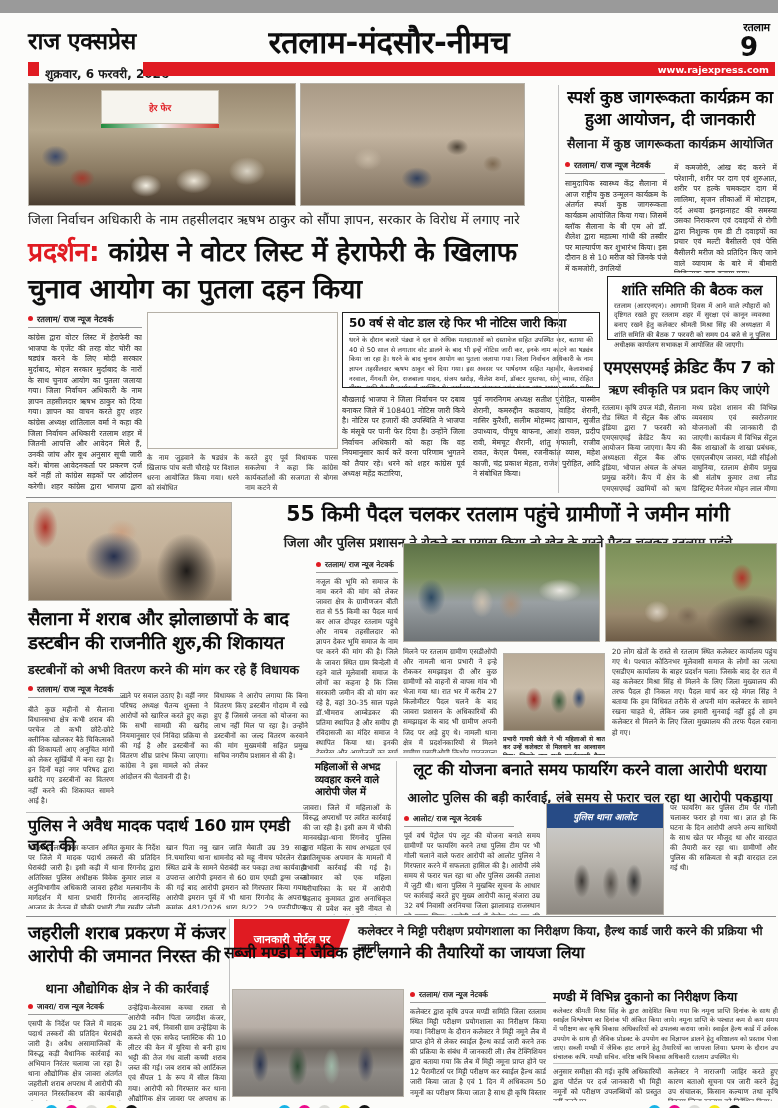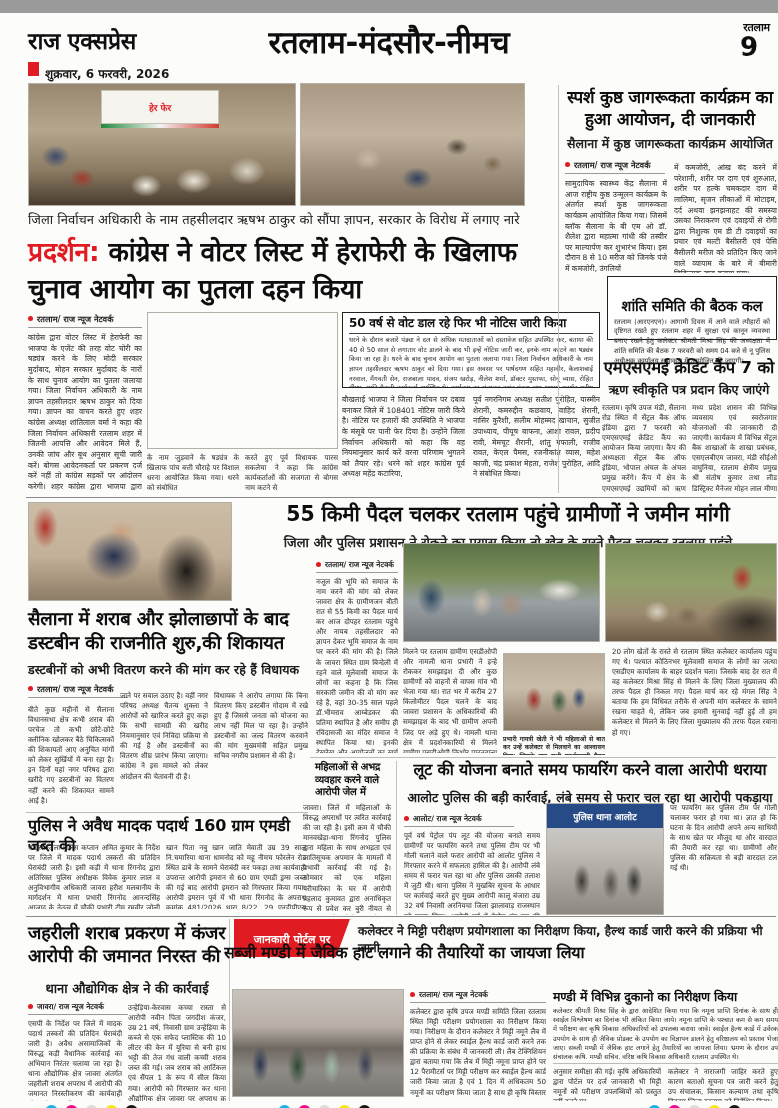--- a/index.html
+++ b/index.html
@@ -31,20 +31,23 @@
 <body>
 
 <div class="page">
 
   <div class="abs hl" style="left:28px;top:14px;font-size:23px">राज एक्सप्रेस</div>
   <div class="abs redbar" style="left:28px;top:49px;width:11px;height:14px"></div>
   <div class="abs" style="left:45px;top:52px;font-size:12px;font-weight:bold">शुक्रवार, 6 फरवरी, 2026</div>
   <div class="abs hl" style="left:50%;top:10px;transform:translateX(-50%);font-size:31px;white-space:nowrap">रतलाम-मंदसौर-नीमच</div>
   <div class="abs hl" style="right:8px;top:8px;font-size:11px;text-align:right">रतलाम</div>
   <div class="abs hl" style="right:20px;top:18px;font-size:26px">9</div>
+  <div class="abs redbar" style="left:143px;top:49px;width:632px;height:14px;display:flex;align-items:center;justify-content:flex-end;padding-right:6px">
+    <span class="whead" style="font-size:9.5px">www.rajexpress.com</span>
+  </div>
 
   <div class="photo" style="left:28px;top:70px;width:268px;height:123px;background:
        radial-gradient(26px 18px at 62% 80%,#ece6d8 0%,transparent 70%),
        radial-gradient(22px 16px at 44% 84%,#f2eee2 0%,transparent 70%),
        radial-gradient(18px 14px at 20% 78%,#a23b2e 0%,transparent 70%),
        radial-gradient(26px 20px at 82% 72%,#d9d3c5 0%,transparent 70%),
        radial-gradient(20px 16px at 10% 60%,#3c4a6b 0%,transparent 70%),
        linear-gradient(180deg,#97876f 0%,#b5a78d 38%,#8a7a62 72%,#4a3d30 100%)">
     <div style="position:absolute;left:72px;top:6px;width:118px;height:34px;background:#f6f4ee;border:1px solid #c9c2b2;display:flex;align-items:center;justify-content:center">
       <span class="red" style="font-size:9px;font-weight:bold">हेर फेर</span>
@@ -62,21 +65,21 @@
   <div class="abs center" style="left:563px;top:122px;width:214px;font-size:12.5px;font-weight:bold;color:#222">सैलाना में कुष्ठ जागरूकता कार्यक्रम आयोजित</div>
   <div class="abs" style="left:565px;top:146px;width:100px">
     <div class="byline">
         <span class="dot"></span>
         <span>रतलाम/ राज न्यूज नेटवर्क</span>
       </div>
   </div>
   <div class="abs bt t75" style="left:565px;top:166px;width:102px;height:94px">सामुदायिक स्वास्थ्य केंद्र सैलाना में आज राष्ट्रीय कुष्ठ उन्मूलन कार्यक्रम के अंतर्गत स्पर्श कुष्ठ जागरूकता कार्यक्रम आयोजित किया गया। जिसमें ब्लॉक सैलाना के बी एम ओ डॉ. शैलेश द्वारा महात्मा गांधी की तस्वीर पर माल्यार्पण कर शुभारंभ किया। इस दौरान 8 से 10 मरीज को जिनके पंजे में कमजोरी, उंगलियों</div>
   <div class="abs bt t75" style="left:674px;top:150px;width:103px;height:110px">में कमजोरी, आंख बंद करने में परेशानी, शरीर पर दाग एवं शुरुआत, शरीर पर हल्के चमकदार दाग में लालिमा, सृजन लीकाओं में मोटाइम, दर्द अथवा झनझनाहट की समस्या उसका निराकरण एवं दवाइयों से रोगी द्वारा निशुल्क एम डी टी दवाइयों का प्रचार एवं मल्टी बैसीलरी एवं पेसि बैसीलरी मरीज को प्रतिदिन किए जाने वाले व्यायाम के बारे में बीमारी चिकित्सक द्वारा बताया गया।</div>
 
-  <div class="abs boxed" style="left:607px;top:263px;width:170px;height:64px;padding:20px 6px">
+  <div class="abs boxed" style="left:607px;top:263px;width:170px;height:64px;padding:4px 6px">
     <div class="hl center" style="font-size:14.5px">शांति समिति की बैठक कल</div>
     <div class="bt" style="font-size:6.8px;height:46px;margin-top:2px">रतलाम (आरएनएन)। आगामी दिवस में आने वाले त्यौहारों को दृष्टिगत रखते हुए रतलाम शहर में सुरक्षा एवं कानून व्यवस्था बनाए रखने हेतु कलेक्टर श्रीमती मिश्रा सिंह की अध्यक्षता में शांति समिति की बैठक 7 फरवरी को समय 04 बजे से नू पुलिस अधीक्षक कार्यालय सभाकक्ष में आयोजित की जाएगी।</div>
   </div>
 
   <div class="abs hl center" style="left:600px;top:344px;width:178px;font-size:16.5px">एमएसएमई क्रेडिट कैंप 7 को</div>
   <div class="abs center" style="left:600px;top:368px;width:178px;font-size:12.5px;font-weight:bold">ऋण स्वीकृति पत्र प्रदान किए जाएंगे</div>
   <div class="abs bt t7" style="left:602px;top:390px;width:84px;height:90px">रतलाम। कृषि उपज मंडी, सैलाना रोड स्थित में सेंट्रल बैंक ऑफ इंडिया द्वारा 7 फरवरी को एमएसएमई क्रेडिट कैंप का आयोजन किया जाएगा। कैंप की अध्यक्षता सेंट्रल बैंक ऑफ इंडिया, भोपाल अंचल के अंचल प्रमुख करेंगे। कैंप में क्षेत्र के एमएसएमई उद्यमियों को ऋण स्वीकृति पत्र प्रदान किए जाएंगे। भारत सरकार एवं</div>
   <div class="abs bt t7" style="left:692px;top:390px;width:85px;height:90px">मध्य प्रदेश शासन की विभिन्न व्यवसाय एवं स्वरोजगार योजनाओं की जानकारी दी जाएगी। कार्यक्रम में विभिन्न सेंट्रल बैंक शाखाओं के शाखा प्रबंधक, एसएलबीएम जावरा, मंडी सीईओ वाघुनिया, रतलाम क्षेत्रीय प्रमुख श्री संतोष कुमार तथा लीड डिस्ट्रिक्ट मैनेजर मोहन लाल मीणा उपस्थित रहेंगे। यह कैंप क्षेत्र के उद्यमियों को आत्मनिर्भर बनाने की दिशा में एक महत्वपूर्ण पहल है।</div>
 
   <div class="abs kicker" style="left:28px;top:197px;width:532px;font-size:13px">जिला निर्वाचन अधिकारी के नाम तहसीलदार ऋषभ ठाकुर को सौंपा ज्ञापन, सरकार के विरोध में लगाए नारे</div>
@@ -176,21 +179,21 @@
         <span>आलोट/ राज न्यूज नेटवर्क</span>
       </div>
   </div>
   <div class="abs bt t7" style="left:404px;top:818px;width:136px;height:84px">पूर्व वर्ष पेट्रोल पंप लूट की योजना बनाते समय ग्रामीणों पर फायरिंग करने तथा पुलिस टीम पर भी गोली चलाने वाले फरार आरोपी को आलोट पुलिस ने गिरफ्तार करने में सफलता हासिल की है। आरोपी लंबे समय से फरार चल रहा था और पुलिस उसकी तलाश में जुटी थी। थाना पुलिस ने मुखबिर सूचना के आधार पर कार्रवाई करते हुए मुख्य आरोपी कालू बंजारा उम्र 32 वर्ष निवासी अरनियचा जिला झालावाड़ राजस्थान को पकड़ लिया। आरोपी पूर्व में पेट्रोल पंप लूट की योजना के दौरान ग्रामीणों के पहुंचने</div>
   <div class="photo" style="left:546px;top:790px;width:118px;height:112px;background:
        radial-gradient(12px 24px at 30% 70%,#3e3a36 0%,transparent 70%),
        radial-gradient(12px 24px at 55% 72%,#55504a 0%,transparent 70%),
        radial-gradient(12px 24px at 75% 70%,#333 0%,transparent 70%),
        linear-gradient(180deg,#cfd3d8 0%,#c2beb7 40%,#8d8881 100%)">
     <div style="position:absolute;left:0;top:0;width:100%;height:24px;background:#274b86;display:flex;align-items:center;justify-content:center">
-      <span class="whead" style="font-size:9px;">पुलिस थाना आलोट</span>
+      <span class="whead" style="font-size:9px;font-style:italic">पुलिस थाना आलोट</span>
     </div>
   </div>
   <div class="abs bt t7" style="left:670px;top:790px;width:107px;height:112px">पर फायरिंग कर पुलिस टीम पर गोली चलाकर फरार हो गया था। ज्ञात हो कि घटना के दिन आरोपी अपने अन्य साथियों के साथ खेत पर मौजूद था और वारदात की तैयारी कर रहा था। ग्रामीणों और पुलिस की सक्रियता से बड़ी वारदात टल गई थी।</div>
 
   <div class="hrule" style="left:26px;top:903px;width:750px"></div>
 
   <div class="abs hl" style="left:28px;top:908px;width:198px;font-size:18px">जहरीली शराब प्रकरण में कंजर आरोपी की जमानत निरस्त की</div>
   <div class="abs center" style="left:28px;top:966px;width:198px;font-size:13px;font-weight:bold">थाना औद्योगिक क्षेत्र ने की कार्रवाई</div>
   <div class="abs" style="left:28px;top:988px;width:100px">
     <div class="byline" style="font-size:7.4px">

